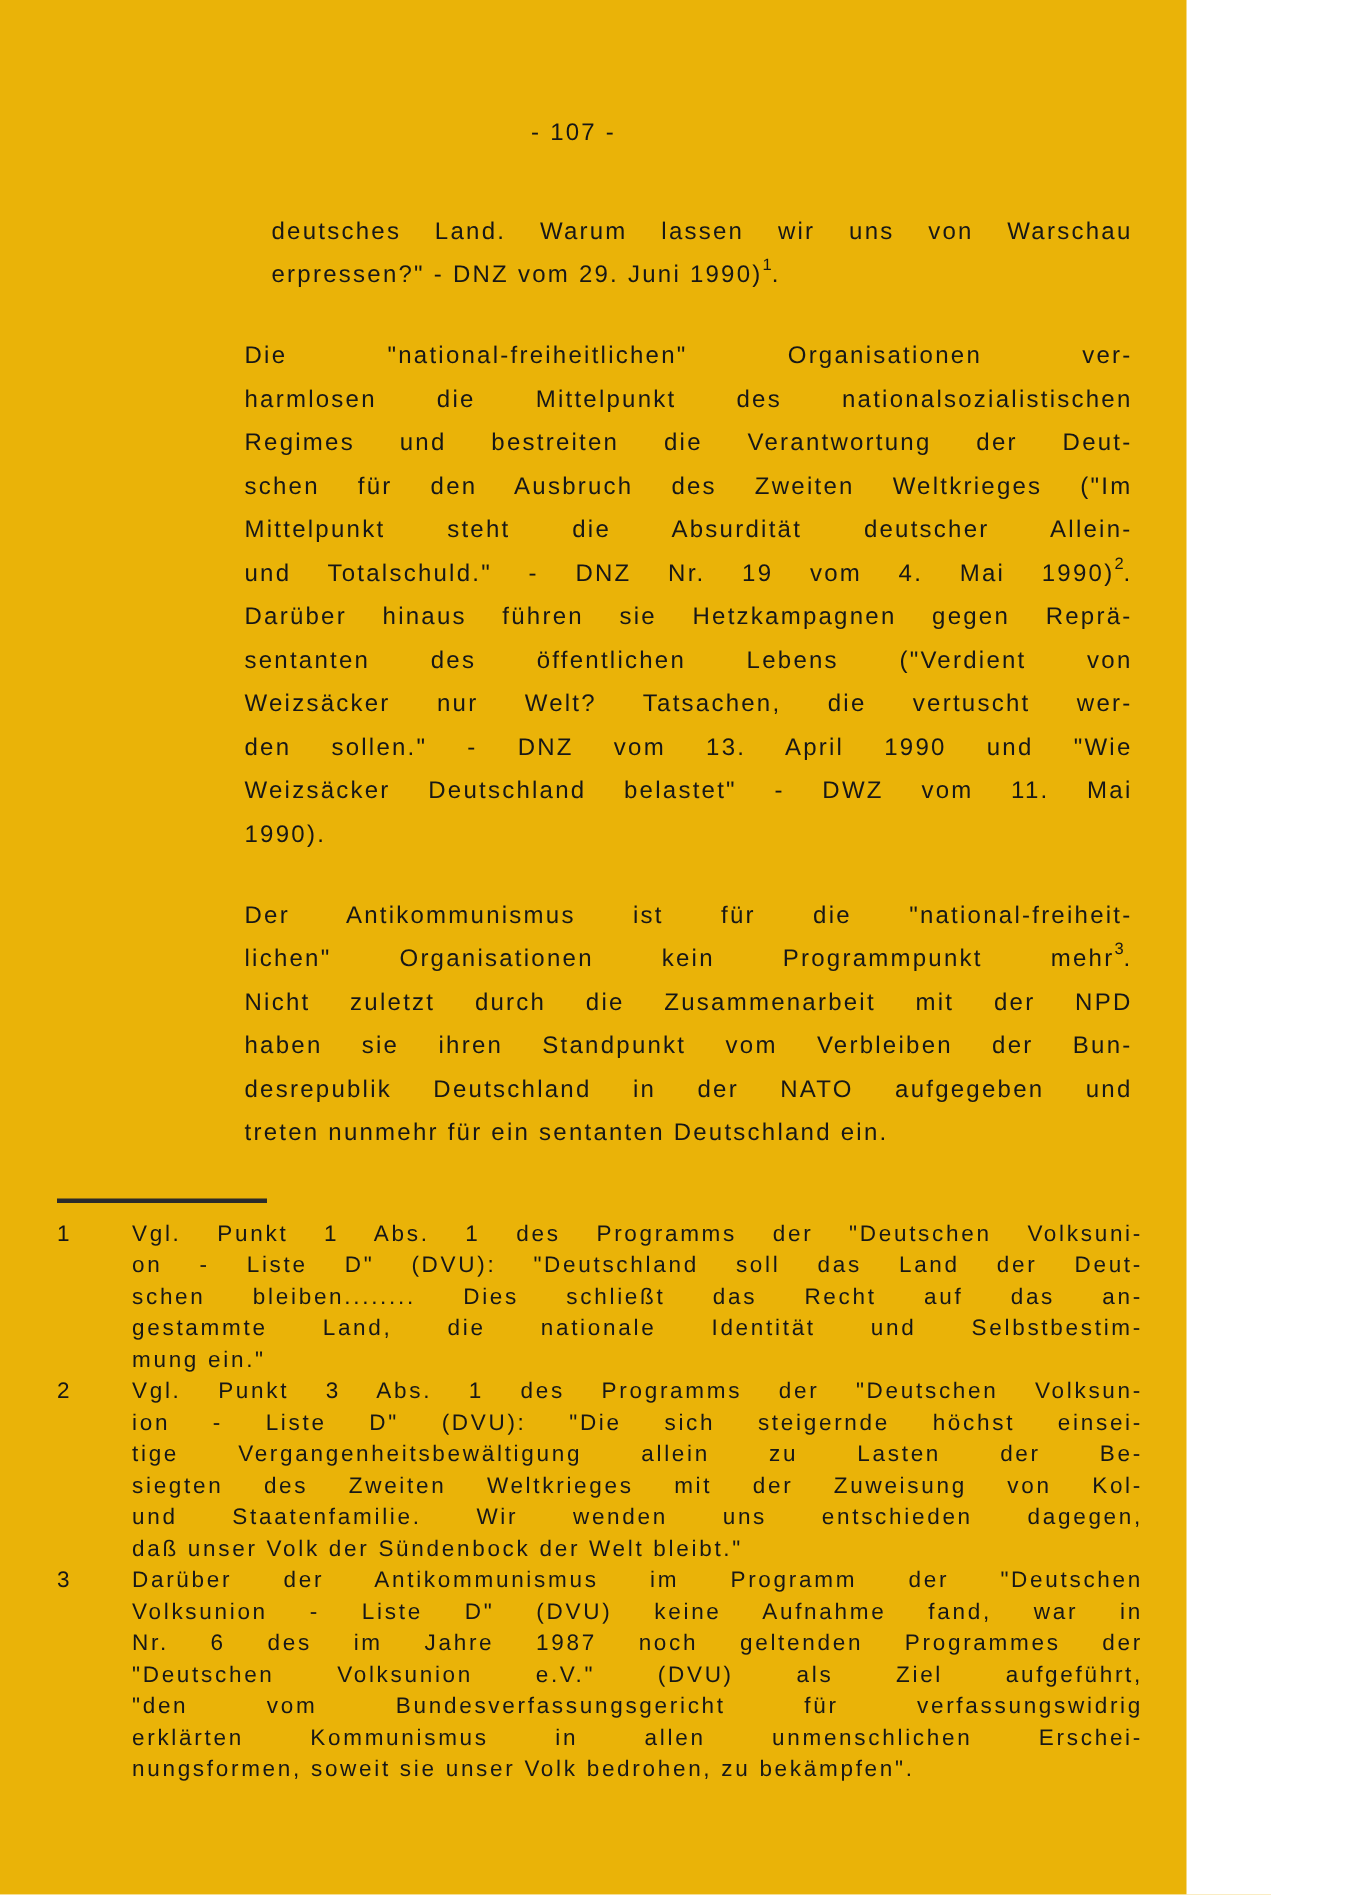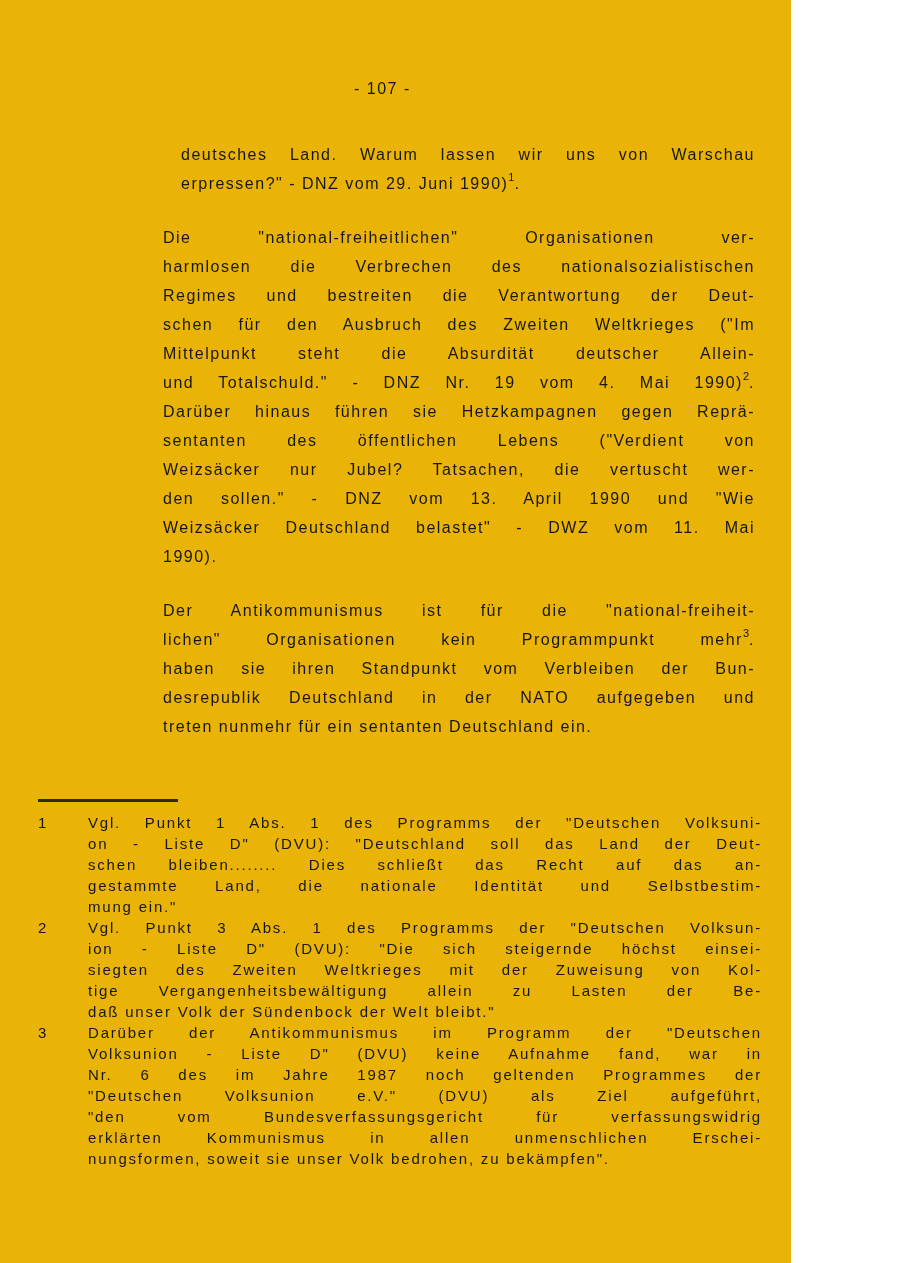--- a/index.html
+++ b/index.html
@@ -87,35 +87,36 @@
 
 <div class="page">
   <div class="page-number">- 107 -</div>
   <div class="main-text" id="main-text">
       <div class="paragraph indented">
         <div class="line">deutsches Land. Warum lassen wir uns von Warschau</div>
         <div class="line last">erpressen?" - DNZ vom 29. Juni 1990)<sup>1</sup>.</div>
       </div>
       <div class="paragraph">
         <div class="line">Die "national-freiheitlichen" Organisationen ver-</div>
-        <div class="line">harmlosen die Verbrechen des nationalsozialistischen</div>
+        <div class="line">harmlosen die Mittelpunkt des nationalsozialistischen</div>
         <div class="line">Regimes und bestreiten die Verantwortung der Deut-</div>
         <div class="line">schen für den Ausbruch des Zweiten Weltkrieges ("Im</div>
         <div class="line">Mittelpunkt steht die Absurdität deutscher Allein-</div>
         <div class="line">und Totalschuld." - DNZ Nr. 19 vom 4. Mai 1990)<sup>2</sup>.</div>
         <div class="line">Darüber hinaus führen sie Hetzkampagnen gegen Reprä-</div>
         <div class="line">sentanten des öffentlichen Lebens ("Verdient von</div>
-        <div class="line">Weizsäcker nur Jubel? Tatsachen, die vertuscht wer-</div>
+        <div class="line">Weizsäcker nur Welt? Tatsachen, die vertuscht wer-</div>
         <div class="line">den sollen." - DNZ vom 13. April 1990 und "Wie</div>
         <div class="line">Weizsäcker Deutschland belastet" - DWZ vom 11. Mai</div>
         <div class="line last">1990).</div>
       </div>
       <div class="paragraph">
         <div class="line">Der Antikommunismus ist für die "national-freiheit-</div>
         <div class="line">lichen" Organisationen kein Programmpunkt mehr<sup>3</sup>.</div>
+        <div class="line">Nicht zuletzt durch die Zusammenarbeit mit der NPD</div>
         <div class="line">haben sie ihren Standpunkt vom Verbleiben der Bun-</div>
         <div class="line">desrepublik Deutschland in der NATO aufgegeben und</div>
         <div class="line last">treten nunmehr für ein sentanten Deutschland ein.</div>
       </div>
     </div>
   <div class="footnote-separator"></div>
   <div class="footnotes" id="footnotes">
       <div class="footnote">
         <div class="footnote-marker">1</div>
         <div class="footnote-body">
@@ -124,22 +125,23 @@
           <div class="line">schen bleiben........ Dies schließt das Recht auf das an-</div>
           <div class="line">gestammte Land, die nationale Identität und Selbstbestim-</div>
           <div class="line last">mung ein."</div>
         </div>
       </div>
       <div class="footnote">
         <div class="footnote-marker">2</div>
         <div class="footnote-body">
           <div class="line">Vgl. Punkt 3 Abs. 1 des Programms der "Deutschen Volksun-</div>
           <div class="line">ion - Liste D" (DVU): "Die sich steigernde höchst einsei-</div>
+          <div class="line">tige Vergangenheitsbewältigung allein zu Lasten der Be-</div>
           <div class="line">siegten des Zweiten Weltkrieges mit der Zuweisung von Kol-</div>
-          <div class="line">tige Vergangenheitsbewältigung allein zu Lasten der Be-</div>
+          <div class="line">und Staatenfamilie. Wir wenden uns entschieden dagegen,</div>
           <div class="line last">daß unser Volk der Sündenbock der Welt bleibt."</div>
         </div>
       </div>
       <div class="footnote">
         <div class="footnote-marker">3</div>
         <div class="footnote-body">
           <div class="line">Darüber der Antikommunismus im Programm der "Deutschen</div>
           <div class="line">Volksunion - Liste D" (DVU) keine Aufnahme fand, war in</div>
           <div class="line">Nr. 6 des im Jahre 1987 noch geltenden Programmes der</div>
           <div class="line">"Deutschen Volksunion e.V." (DVU) als Ziel aufgeführt,</div>

